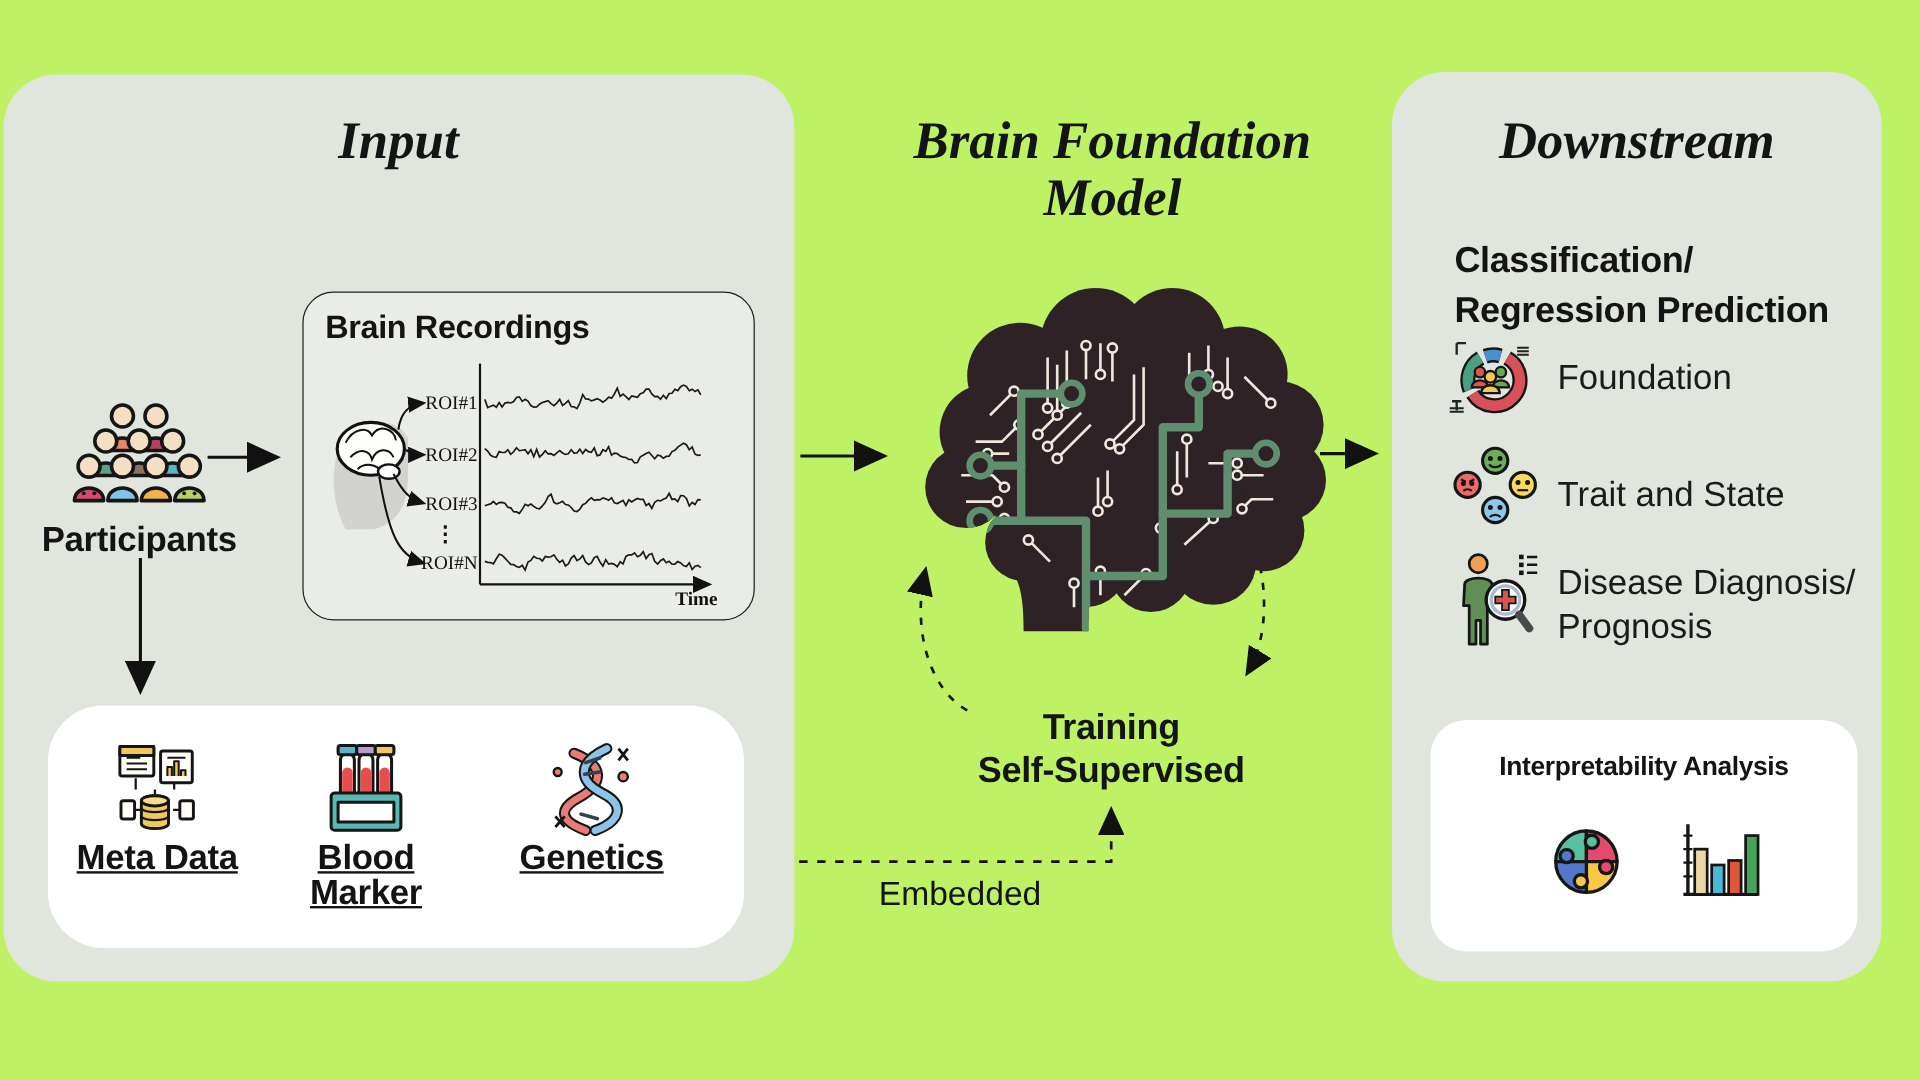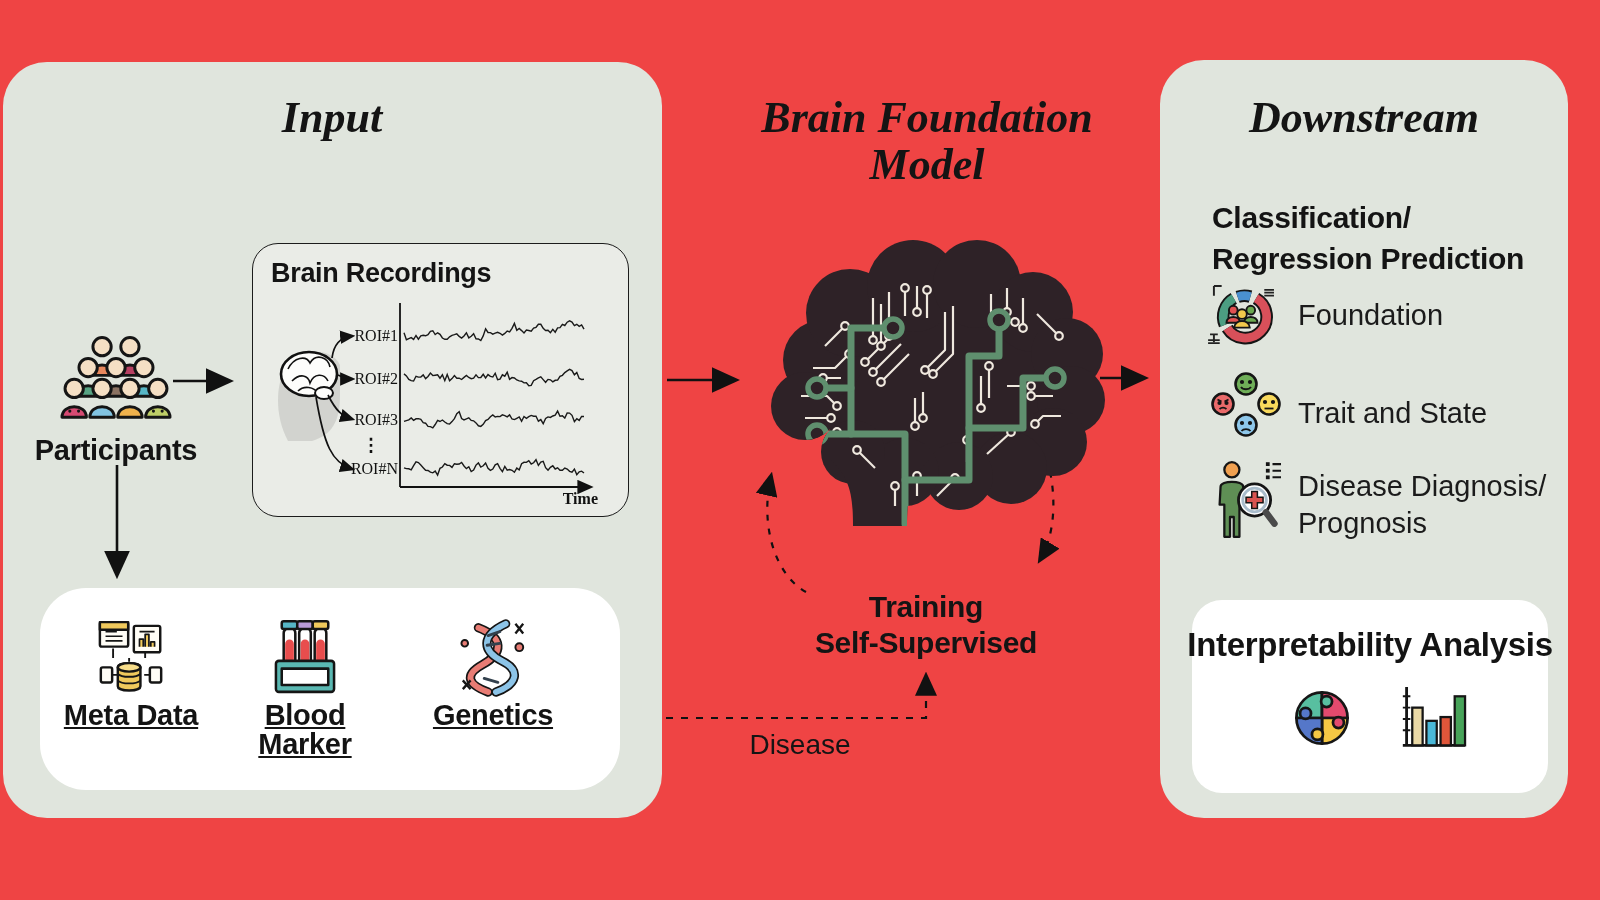--- a/index.html
+++ b/index.html
@@ -1,16 +1,16 @@
 <!DOCTYPE html>
 <html><head>
 <meta charset="utf-8">
 <style>
   html,body{margin:0;padding:0;background:#ffffff;}
-  .stage{position:relative;width:1600px;height:900px;background:#ef4444;overflow:hidden;
+  .stage{position:relative;width:1600px;height:900px;background:#bef264;overflow:hidden;
          font-family:"Liberation Sans",sans-serif;color:#141414;}
   .panel{position:absolute;background:#e0e5dd;border-radius:44px;}
   #input-panel{left:3px;top:62px;width:659px;height:756px;}
   #downstream-panel{left:1160px;top:60px;width:408px;height:758px;}
   .whitebox{position:absolute;background:#ffffff;}
   #sources-box{left:40px;top:588px;width:580px;height:202px;border-radius:46px;}
   #interp-box{left:1192px;top:600px;width:356px;height:193px;border-radius:30px;}
   #recordings-box{position:absolute;left:252px;top:243px;width:375px;height:272px;background:#eaece7;
                   border:1.6px solid #1c1c1c;border-radius:26px;}
   .serif-title{position:absolute;font-family:"Liberation Serif",serif;font-style:italic;font-weight:700;
@@ -18,21 +18,21 @@
   .sans-bold{font-weight:700;letter-spacing:-0.3px;}
   .abs{position:absolute;}
   .ctr{transform:translateX(-50%);text-align:center;}
   #participants-label{left:116px;top:434px;font-size:29px;}
   #recordings-title{left:271px;top:258px;font-size:27px;white-space:nowrap;}
   .source-label{font-size:29px;line-height:29px;width:180px;text-decoration:underline;}
   #classification-header{left:1212px;top:197px;font-size:30px;line-height:41px;}
   .task-label{left:1298px;font-size:29px;font-weight:400;line-height:37px;width:290px;color:#1b1b1b;}
   #sst-label{left:926px;top:589px;font-size:30px;line-height:36px;}
   #embedded-label{left:800px;top:729px;font-size:28px;font-weight:400;}
-  #interp-title{left:1370px;top:626px;font-size:33px;white-space:nowrap;}
+  #interp-title{left:1370px;top:626px;font-size:22px;white-space:nowrap;}
   svg{position:absolute;overflow:visible;}
   svg text{font-family:"Liberation Serif",serif;}
 </style>
 </head>
 <body>
 
 <div class="stage">
 
   <div class="panel" id="input-panel"></div>
   <div class="panel" id="downstream-panel"></div>
@@ -312,21 +312,21 @@
         <circle cx="244" cy="92" r="9"></circle>
           <circle cx="62" cy="206" r="9"></circle>
       </g>
     </g>
   </svg>
 
   <div class="abs ctr sans-bold" id="sst-label">
     <div>Training</div>
     <div>Self-Supervised</div>
   </div>
-  <div class="abs ctr" id="embedded-label">Disease</div>
+  <div class="abs ctr" id="embedded-label">Embedded</div>
 
   <div class="abs sans-bold" id="classification-header">
     <div>Classification/</div>
     <div>Regression Prediction</div>
   </div>
 
   <svg width="72" height="62" viewBox="0 0 74 64" style="left:1206px;top:284px;">
     <g fill="none">
       <path d="M51.5 14.8 A22 22 0 1 1 21.8 45.5" stroke="#151515" stroke-width="13"></path>
       <path d="M51.5 14.8 A22 22 0 1 1 21.8 45.5" stroke="#d8505a" stroke-width="9"></path>

